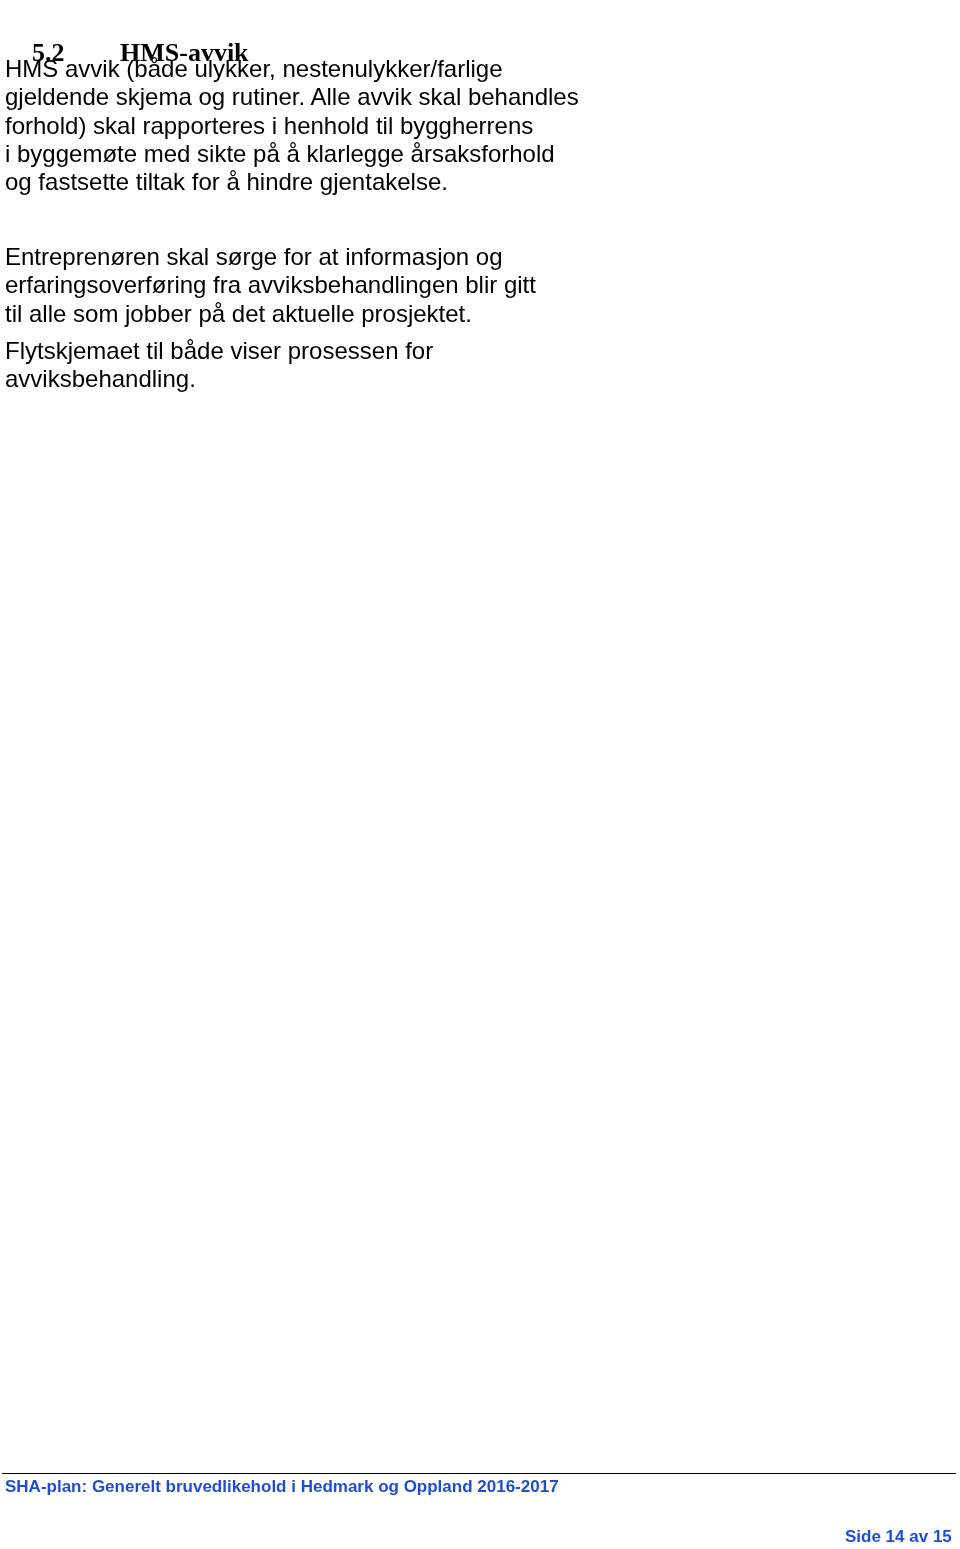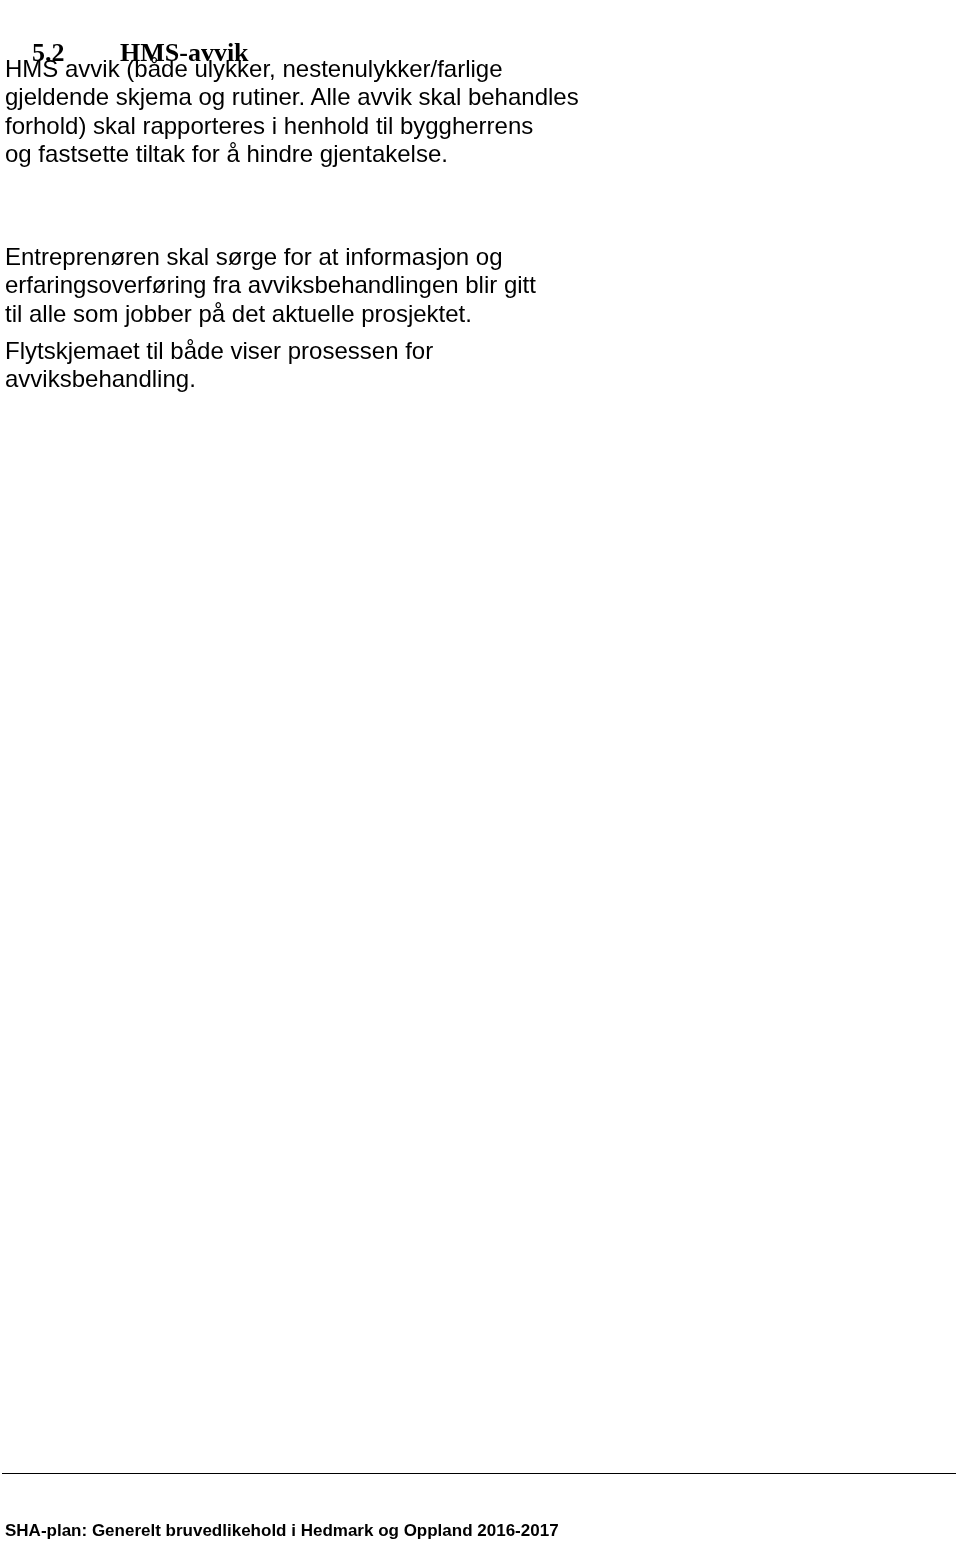--- a/index.html
+++ b/index.html
@@ -5,35 +5,36 @@
   html,body{margin:0;padding:0;}
   body{width:960px;height:1549px;background:#fff;font-family:"Liberation Sans",sans-serif;
        -webkit-font-smoothing:antialiased;overflow:hidden;position:relative;}
   .page{position:relative;width:960px;height:1549px;}
   #heading{position:absolute;left:6px;top:8px;font-family:"Liberation Serif",serif;font-weight:bold;
            font-size:26px;white-space:pre;color:#000000;}
   #heading .num{display:inline-block;width:88px;}
   .para{position:absolute;left:5px;font-size:24px;line-height:28.3px;color:#000;}
   svg.flow{position:absolute;left:0;top:0;}
   #footer-rule{position:absolute;left:2px;top:1473px;width:954px;height:1px;background:#000;}
-  .footer-line{position:absolute;font-size:17px;font-weight:bold;color:#000000;white-space:pre;margin-top:44px;}
+  .footer-line{position:absolute;font-size:17px;font-weight:bold;color:#1d4ed8;white-space:pre;}
 </style>
 </head>
 <body>
 
 <div class="page">
 
   <div id="heading">
     <span class="num">5.2</span><span>HMS-avvik</span>
   </div>
 
   <div class="para" id="p1" style="top:55px">
       <div>HMS avvik (både ulykker, nestenulykker/farlige</div>
       <div>gjeldende skjema og rutiner. Alle avvik skal behandles</div>
       <div>forhold) skal rapporteres i henhold til byggherrens</div>
+      <div>i byggemøte med sikte på å klarlegge årsaksforhold</div>
       <div> og fastsette tiltak for å hindre gjentakelse.</div>
     </div>
   <div class="para" id="p2" style="top:243px">
       <div>Entreprenøren skal sørge for at informasjon og</div>
       <div>erfaringsoverføring fra avviksbehandlingen blir gitt</div>
       <div>til alle som jobber på det aktuelle prosjektet.</div>
     </div>
   <div class="para" id="p3" style="top:337px">
       <div>Flytskjemaet til både viser prosessen for</div>
       <div> avviksbehandling.</div>

